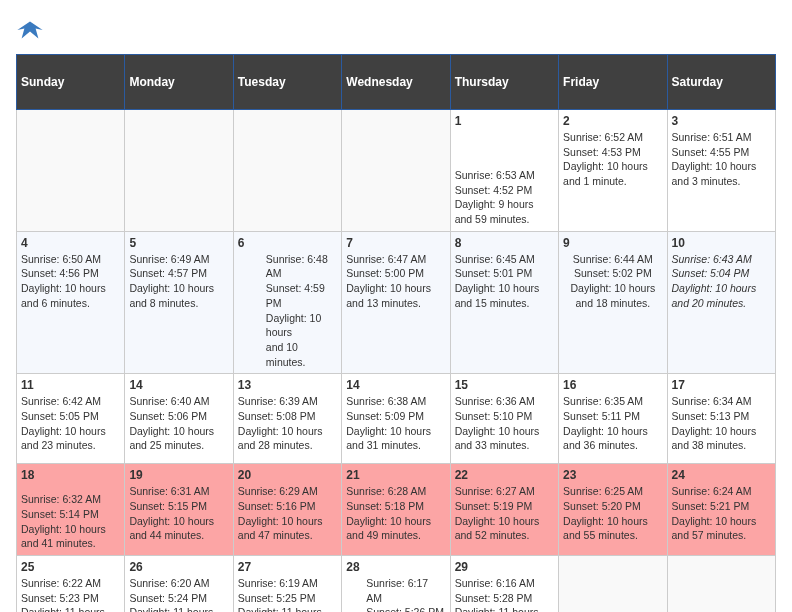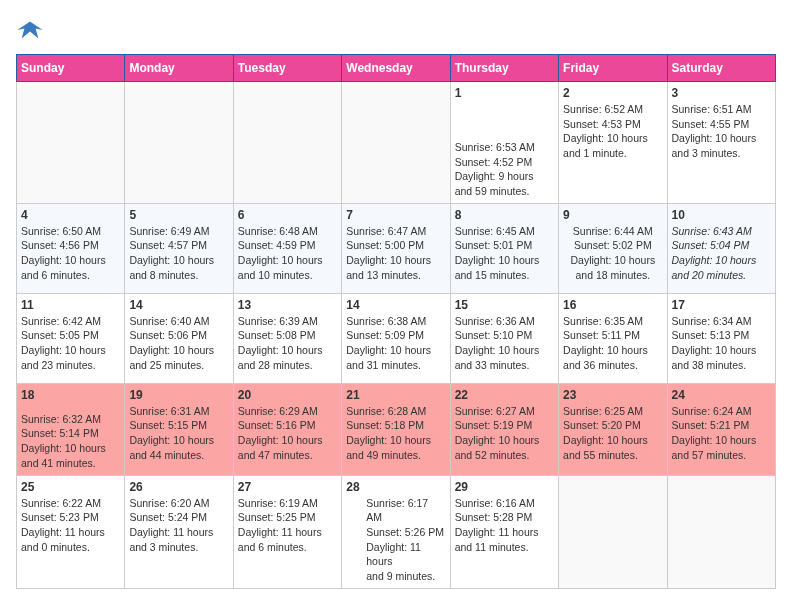--- a/index.html
+++ b/index.html
@@ -45,23 +45,23 @@
     .location {
       font-size: 15px;
       color: #555;
     }
     .calendar {
       width: 100%;
       border-collapse: collapse;
       font-size: 11px;
     }
     .calendar th {
-      background: #ec4899;
+      background: #404040;
       color: #fff;
-      padding: 6px 4px;
+      padding: 20px 4px;
       text-align: left;
       font-size: 12px;
       border: 1px solid #2a5a9f;
     }
     .calendar td {
       border: 1px solid #ccc;
       vertical-align: top;
       padding: 4px;
       height: 90px;
       width: calc(100% / 7);
@@ -166,21 +166,21 @@
         </td>
         <td>
           <span class="day-number">5</span>
           <div class="day-info" style="white-space: pre-line;">Sunrise: 6:49 AM
 Sunset: 4:57 PM
 Daylight: 10 hours
 and 8 minutes.</div>
         </td>
         <td>
           <span class="day-number">6</span>
-          <div class="day-info" style="white-space: pre-line;">Sunrise: 6:48 AM
+          <div class="day-info" style="white-space: pre-line; margin-left: 28px;">Sunrise: 6:48 AM
 Sunset: 4:59 PM
 Daylight: 10 hours
 and 10 minutes.</div>
         </td>
         <td>
           <span class="day-number">7</span>
           <div class="day-info" style="white-space: pre-line;">Sunrise: 6:47 AM
 Sunset: 5:00 PM
 Daylight: 10 hours
 and 13 minutes.</div>

